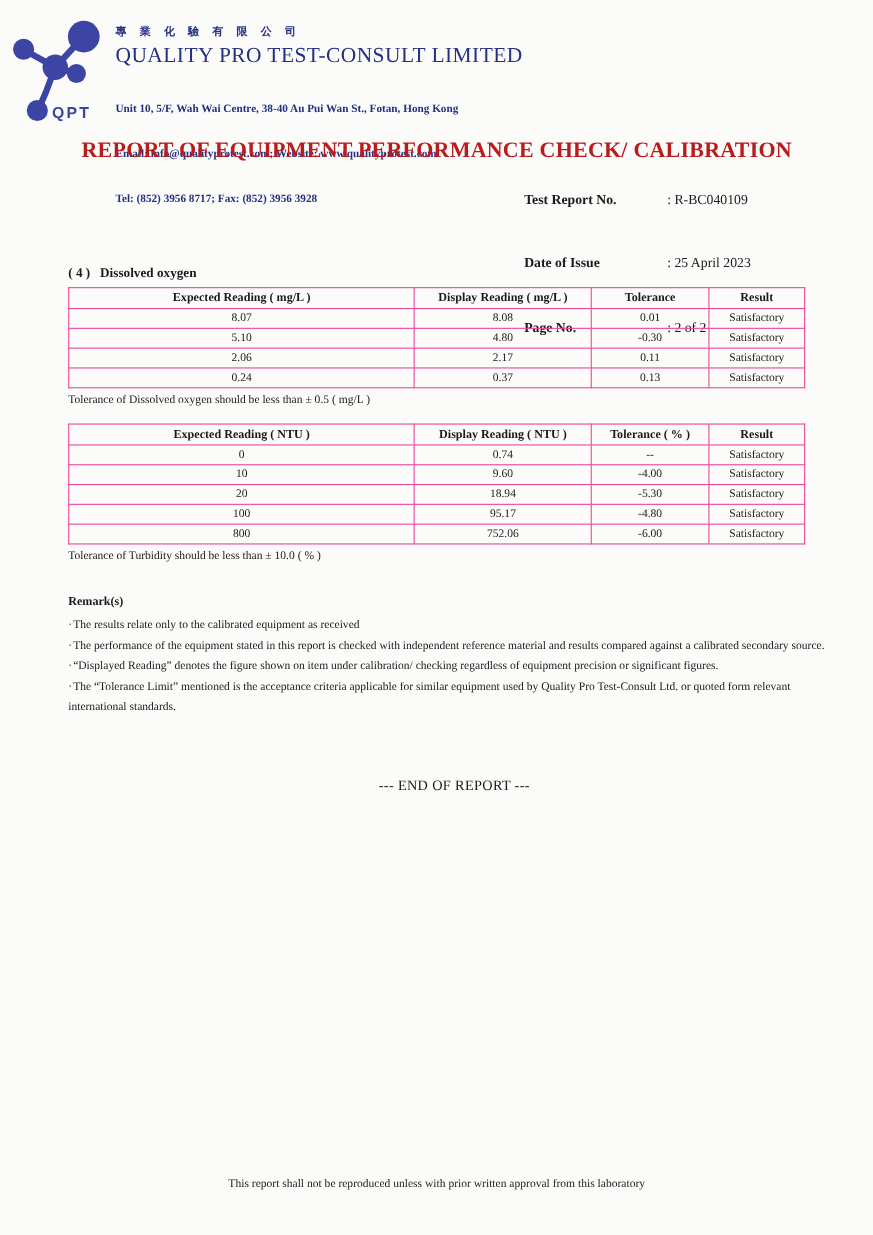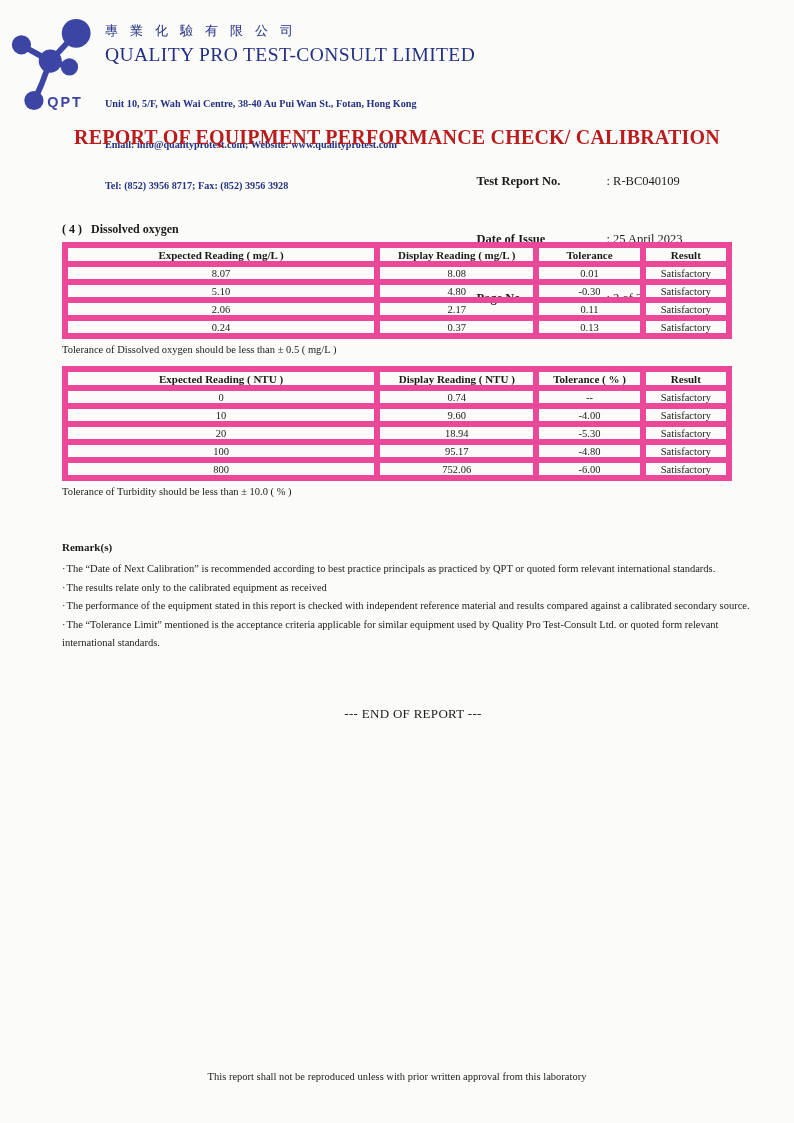--- a/index.html
+++ b/index.html
@@ -14,47 +14,47 @@
     background:#fbfbf9;
     font-family:"Liberation Serif","DejaVu Serif",serif;
     color:var(--ink);
     overflow:hidden;
   }
 
   
   .logo{position:absolute;left:8px;top:16px;width:96px;height:96px;}
   .header-text{position:absolute;left:105px;top:22px;color:var(--navy);}
   .company-zh{
-    font-size:13px;font-weight:normal;letter-spacing:12px;white-space:pre;
+    font-size:10px;font-weight:bold;letter-spacing:12px;white-space:pre;
     font-family:"Liberation Serif","DejaVu Serif",serif;
   }
   .company-en{font-size:19.5px;margin-top:4px;letter-spacing:.4px;white-space:pre;}
   .addr{margin-top:4px;font-size:10.2px;font-weight:bold;line-height:13.6px;white-space:pre;}
 
   
   .report-title{
     position:absolute;left:0;top:126px;width:100%;
     text-align:center;font-size:20px;font-weight:bold;letter-spacing:.2px;
     white-space:pre;color:#b91c1c;
   }
   .report-info{position:absolute;left:464px;top:152px;font-size:12.5px;}
   .report-info .row{line-height:19.5px;white-space:pre;}
   .report-info .lbl{display:inline-block;width:130px;font-weight:bold;}
 
   
-  .section{position:absolute;left:62px;width:706px;}
+  .section{position:absolute;left:62px;width:706px;margin-top:19px;}
   #section-4{top:222px;}
   #section-5{top:366px;}
   .section-heading{font-size:12px;font-weight:bold;white-space:pre;margin-bottom:5px;}
   table.data{
     width:670px;border-collapse:collapse;table-layout:fixed;
     border:1.6px solid #1a1a1a;
   }
   table.data th,table.data td{
-    border:6px solid #ec4899;text-align:center;vertical-align:middle;
+    border:1px solid #ec4899;text-align:center;vertical-align:middle;
     white-space:pre;overflow:hidden;
   }
   table.data th{height:19px;font-size:11px;font-weight:bold;}
   table.data td{height:18px;font-size:10.5px;}
   col.c0{width:47%;}col.c1{width:24%;}col.c2{width:16%;}col.c3{width:13%;}
   .table-note{margin-top:5px;font-size:10.5px;white-space:pre;}
 
   
   .remarks{position:absolute;left:62px;top:541px;width:694px;}
   .remarks-heading{font-size:11px;font-weight:bold;margin-bottom:7px;}
@@ -212,21 +212,21 @@
           <td>Satisfactory</td>
         </tr>
       </tbody>
     </table>
     <div class="table-note">Tolerance of Turbidity should be less than ± 10.0 ( % )</div>
   </div>
 
 <div class="remarks">
   <div class="remarks-heading">Remark(s)</div>
   <div>
-      <div class="remark-item">The “Date of Next Calibration” is recommended according to best practice principals as practiced by QPT or quoted form relevant international standards.</div>
       <div class="remark-item">The results relate only to the calibrated equipment as received</div>
       <div class="remark-item">The performance of the equipment stated in this report is checked with independent reference material and results compared against a calibrated secondary source.</div>
+      <div class="remark-item">“Displayed Reading” denotes the figure shown on item under calibration/ checking regardless of equipment precision or significant figures.</div>
       <div class="remark-item">The “Tolerance Limit” mentioned is the acceptance criteria applicable for similar equipment used by Quality Pro Test-Consult Ltd. or quoted form relevant international standards.</div>
     </div>
 </div>
 
 <div class="end-of-report">--- END OF REPORT ---</div>
 <div class="page-footer">This report shall not be reproduced unless with prior written approval from this laboratory</div>
 
 </body></html>

